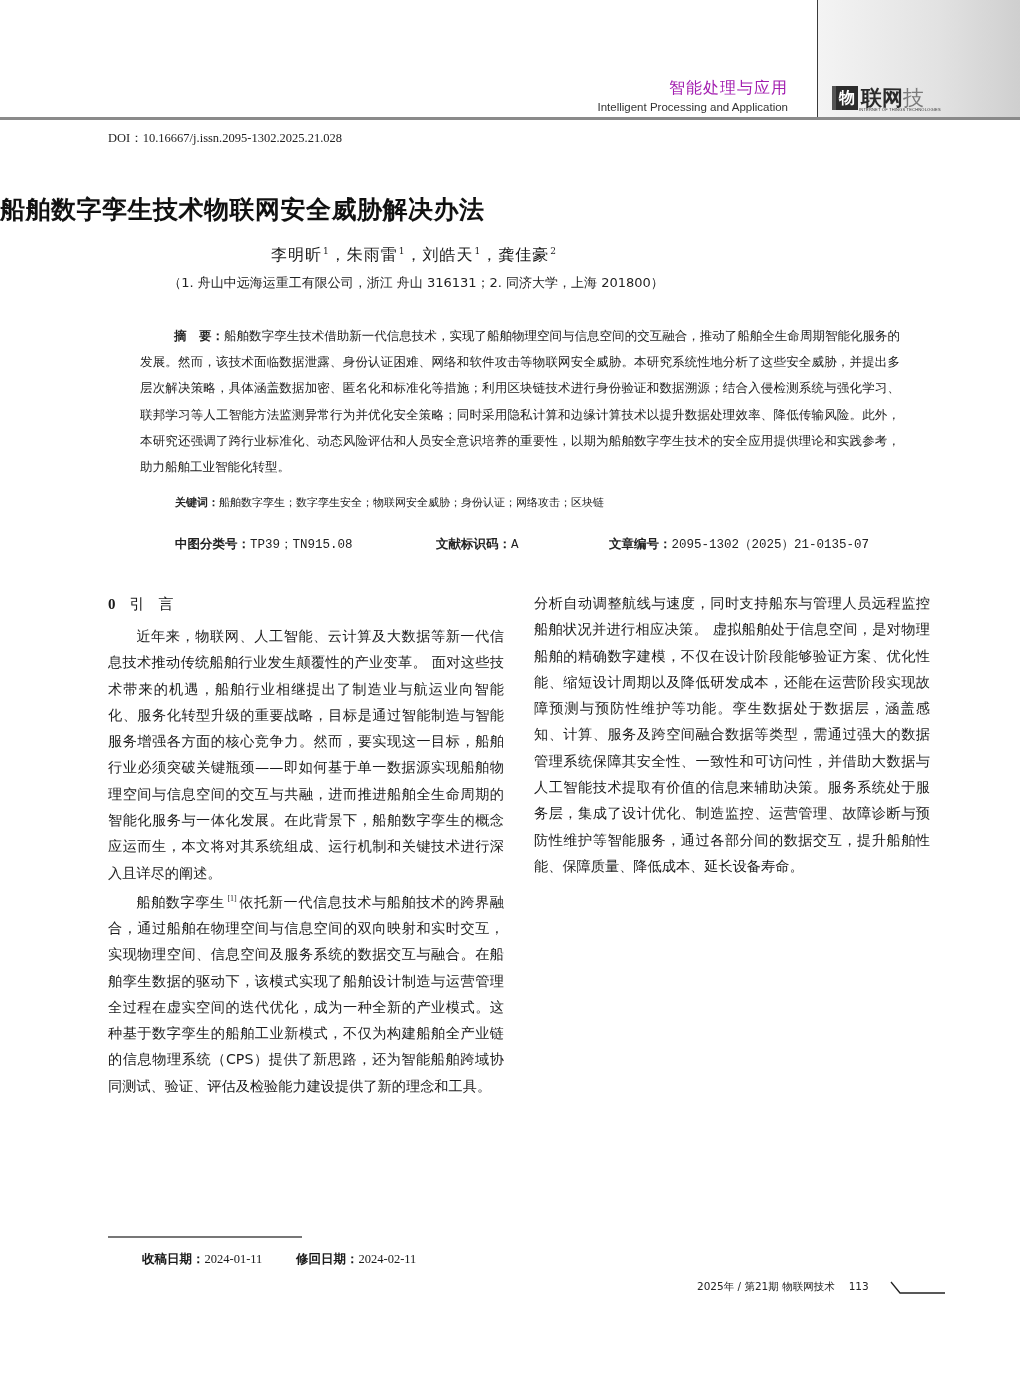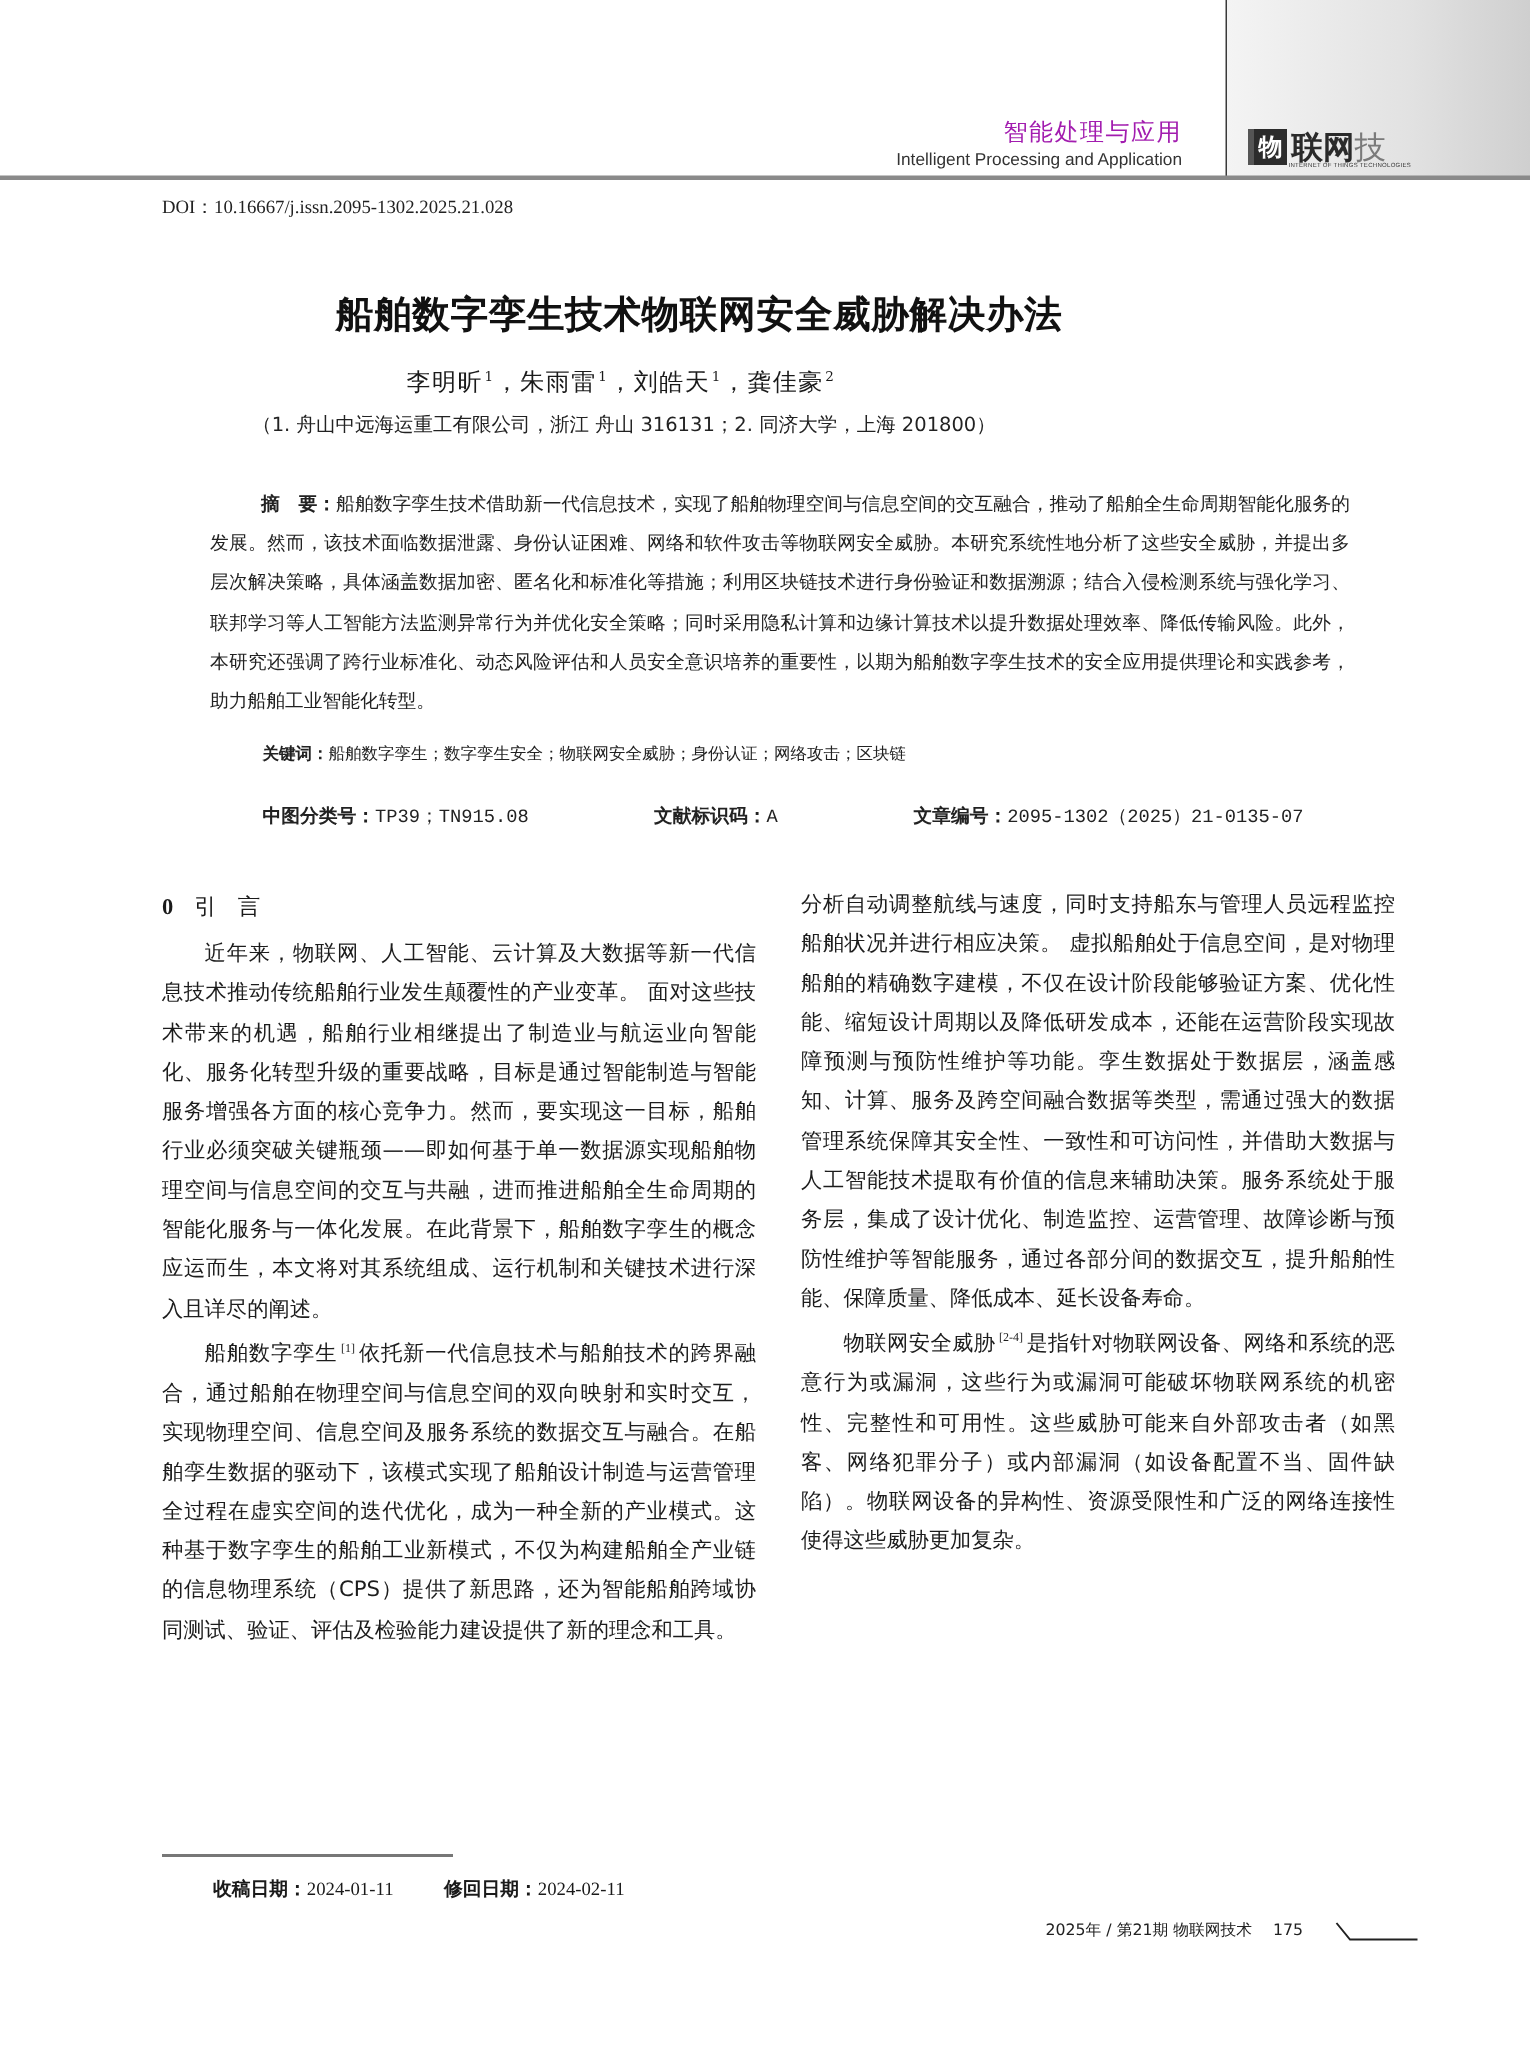--- a/index.html
+++ b/index.html
@@ -21,21 +21,21 @@
                font-family: "DejaVu Sans", sans-serif; font-weight: bold; display: flex;
                align-items: center; justify-content: center; border-left: 4px solid #555; }
   .logo-text { font-family: "DejaVu Sans", sans-serif; font-weight: bold; font-size: 21px;
                color: #2a2a2a; margin-left: 3px; line-height: 24px; }
   .logo-text .light { color: #7a7a7a; font-weight: normal; }
   .logo-sub { position: absolute; left: 27px; top: 21px; font-size: 4px; color: #333;
               font-family: "Liberation Sans", sans-serif; white-space: nowrap; letter-spacing: 0.2px; }
 
   .doi { left: 108px; top: 130px; font-family: "Liberation Serif", serif; font-size: 12.5px; color: #222; }
 
-  .title { left: 0; width: 932px; top: 193px; text-align: center; font-family: "DejaVu Sans", sans-serif;
+  .title { left: 0; width: 932px; top: 193px; text-align: left; font-family: "DejaVu Sans", sans-serif;
            font-weight: bold; font-size: 25px; color: #111; letter-spacing: 0.5px; }
   .authors { left: 0; width: 828px; top: 245px; text-align: center; font-size: 16px;
              font-family: "DejaVu Serif", serif; letter-spacing: 1px; }
   .authors sup { font-size: 9px; vertical-align: super; margin-left: 1px; }
   .affil { left: 0; width: 832px; top: 274px; text-align: center; font-size: 13px;
            font-family: "DejaVu Sans", sans-serif; color: #222; }
 
   .abstract { left: 140px; top: 323px; width: 760px; font-size: 12.5px; line-height: 26.2px;
               text-align: justify; font-family: "DejaVu Serif", serif; color: #222; }
   .abstract .lbl { font-family: "DejaVu Sans", sans-serif; font-weight: bold; margin-left: 34px; }
@@ -108,29 +108,28 @@
 <div class="abs sec-head">
   <span class="num">0</span><span class="txt">引言</span>
 </div>
 
 <div class="abs col col-left" id="col-left">
     <p><span>近年来，物联网、人工智能、云计算及大数据等新一代信息技术推动传统船舶行业发生颠覆性的产业变革。 面对这些技术带来的机遇，船舶行业相继提出了制造业与航运业向智能化、服务化转型升级的重要战略，目标是通过智能制造与智能服务增强各方面的核心竞争力。然而，要实现这一目标，船舶行业必须突破关键瓶颈——即如何基于单一数据源实现船舶物理空间与信息空间的交互与共融，进而推进船舶全生命周期的智能化服务与一体化发展。在此背景下，船舶数字孪生的概念应运而生，本文将对其系统组成、运行机制和关键技术进行深入且详尽的阐述。</span></p>
     <p><span>船舶数字孪生</span><sup> [1] </sup><span>依托新一代信息技术与船舶技术的跨界融合，通过船舶在物理空间与信息空间的双向映射和实时交互，实现物理空间、信息空间及服务系统的数据交互与融合。在船舶孪生数据的驱动下，该模式实现了船舶设计制造与运营管理全过程在虚实空间的迭代优化，成为一种全新的产业模式。这种基于数字孪生的船舶工业新模式，不仅为构建船舶全产业链的信息物理系统（CPS）提供了新思路，还为智能船舶跨域协同测试、验证、评估及检验能力建设提供了新的理念和工具。</span></p>
   </div>
 <div class="abs col col-right" id="col-right">
     <p class="cont"><span>分析自动调整航线与速度，同时支持船东与管理人员远程监控船舶状况并进行相应决策。 虚拟船舶处于信息空间，是对物理船舶的精确数字建模，不仅在设计阶段能够验证方案、优化性能、缩短设计周期以及降低研发成本，还能在运营阶段实现故障预测与预防性维护等功能。孪生数据处于数据层，涵盖感知、计算、服务及跨空间融合数据等类型，需通过强大的数据管理系统保障其安全性、一致性和可访问性，并借助大数据与人工智能技术提取有价值的信息来辅助决策。服务系统处于服务层，集成了设计优化、制造监控、运营管理、故障诊断与预防性维护等智能服务，通过各部分间的数据交互，提升船舶性能、保障质量、降低成本、延长设备寿命。</span></p>
-    <p><span>物联网安全威胁</span><sup> [2-4] </sup><span>是指针对物联网设备、网络和系统的恶意行为或漏洞，这些行为或漏洞可能破坏物联网系统的机密性、完整性和可用性。这些威胁可能来自外部攻击者（如黑客、网络犯罪分子）或内部漏洞（如设备配置不当、固件缺陷）。物联网设备的异构性、资源受限性和广泛的网络连接性使得这些威胁更加复杂。</span></p>
   </div>
 
 <div class="abs fn-rule"></div>
 <div class="abs fn" style="left:142px">
   <span class="lbl">收稿日期：</span><span class="val">2024-01-11</span>
 </div>
 <div class="abs fn" style="left:296px">
   <span class="lbl">修回日期：</span><span class="val">2024-02-11</span>
 </div>
 
 <div class="abs footer">
-  <span>2025年 / 第21期  物联网技术</span><span class="page">175</span>
+  <span>2025年 / 第21期  物联网技术</span><span class="page">113</span>
 </div>
 <svg class="abs footer-mark" width="56" height="14">
   <polyline points="1,1 10,12 55,12" fill="none" stroke="#222" stroke-width="1.3"></polyline>
 </svg>
 
 </body></html>

